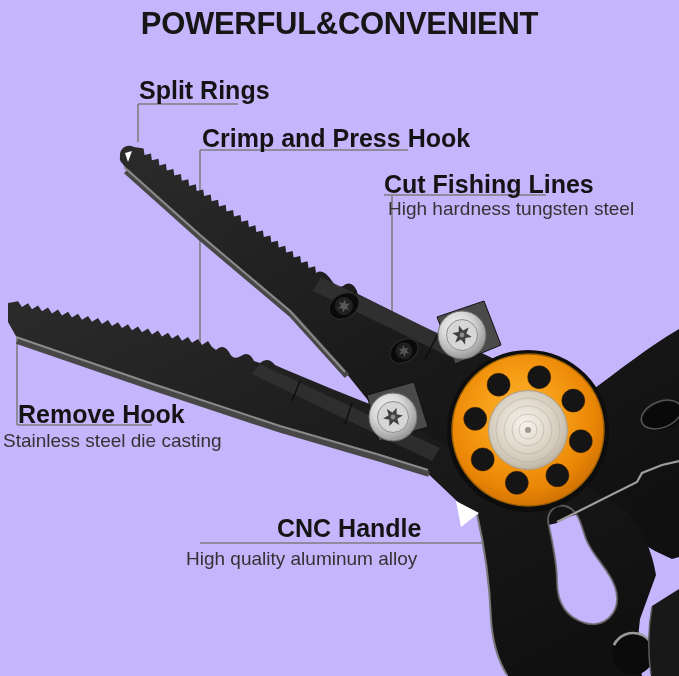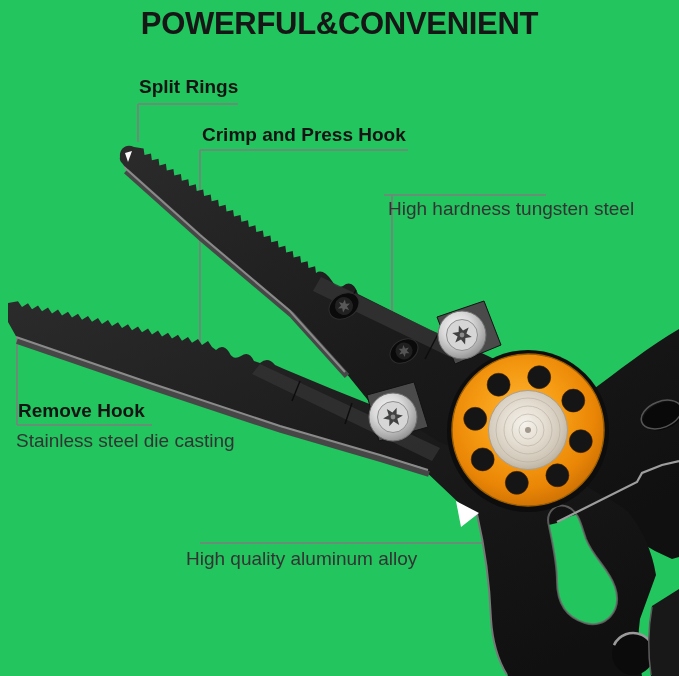--- a/index.html
+++ b/index.html
@@ -1,21 +1,21 @@
 <!DOCTYPE html>
 <html><head>
 <meta charset="utf-8">
 <style>
   html,body{margin:0;padding:0;background:#ffffff;}
-  #stage{position:relative;width:679px;height:676px;background:#22c55e;overflow:hidden;
+  #stage{position:relative;width:679px;height:676px;background:#c4b5fd;overflow:hidden;
          font-family:"Liberation Sans", sans-serif;}
   #art{position:absolute;left:0;top:0;}
   .txt{position:absolute;white-space:nowrap;color:#161616;}
   .title{top:6px;left:0;width:679px;text-align:center;font-size:31px;font-weight:700;letter-spacing:-0.3px;}
-  .label{font-size:19px;font-weight:700;color:#141414;}
+  .label{font-size:25px;font-weight:700;color:#141414;}
   .desc{font-size:19px;font-weight:400;color:#333333;}
 </style>
 </head>
 <body>
 
 <div id="stage">
 
   <svg id="art" width="679" height="676" viewBox="0 0 679 676">
     <defs>
       <radialGradient id="gOrange" cx="45%" cy="40%" r="65%">
@@ -139,17 +139,19 @@
           <circle cx="528" cy="430" r="9"></circle>
       </g>
       <circle cx="528" cy="430" r="3" fill="#a1978a"></circle>
     </g>
   </svg>
 
   <div class="txt title">POWERFUL&amp;CONVENIENT</div>
 
   <div class="txt label" style="left:139px;top:76px">Split Rings</div>
   <div class="txt label" style="left:202px;top:124px">Crimp and Press Hook</div>
+  <div class="txt label" style="left:384px;top:170px">Cut Fishing Lines</div>
   <div class="txt label" style="left:18px;top:400px">Remove Hook</div>
   <div class="txt desc" style="left:388px;top:198px">High hardness tungsten steel</div>
-  <div class="txt desc" style="left:16px;top:430px">Stainless steel die casting</div>
+  <div class="txt desc" style="left:3px;top:430px">Stainless steel die casting</div>
+  <div class="txt label" style="left:277px;top:514px">CNC Handle</div>
   <div class="txt desc" style="left:186px;top:548px">High quality aluminum alloy</div>
 </div>
 
 </body></html>

